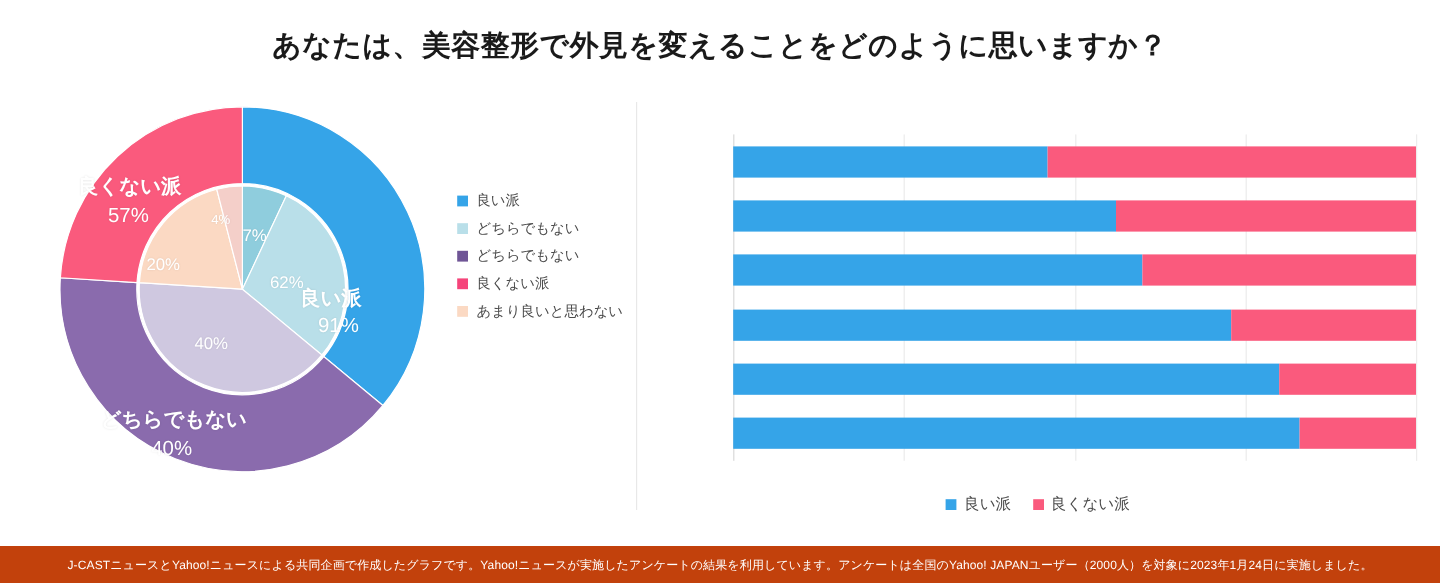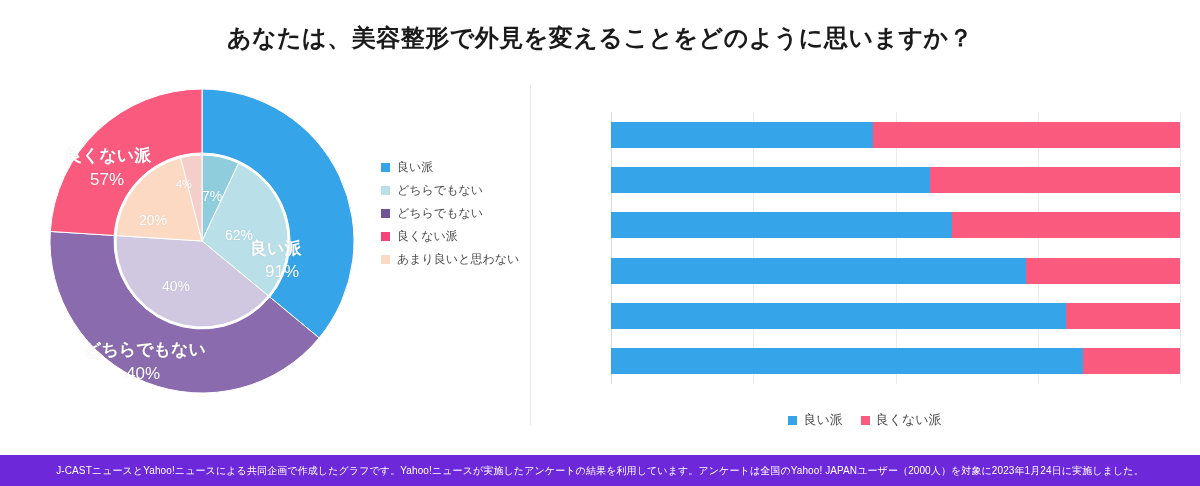--- a/index.html
+++ b/index.html
@@ -71,21 +71,21 @@
     position: absolute; left: 530px; top: 411px; width: 670px;
     display: flex; justify-content: center; align-items: center; gap: 18px;
   }
   .bar-legend .row { display: flex; align-items: center; }
   .bar-legend .sw { width: 9px; height: 9px; margin-right: 6px; }
   .bar-legend .lbl { font-size: 13px; color: #4a4a4a; white-space: nowrap; }
 
   
   .footer {
     position: absolute; left: 0; bottom: 0; width: 1200px; height: 31px;
-    background: #6d28d9; display: flex; align-items: center; justify-content: center;
+    background: #c2410c; display: flex; align-items: center; justify-content: center;
   }
   .footer .txt {
     font-size: 10px; color: #ffffff; white-space: nowrap; letter-spacing: 0.1px;
   }
 </style>
 </head>
 <body>
 
 <div id="root">
 
@@ -114,21 +114,21 @@
 
     <div class="pie-label name" style="left:51px;  top:266px;">どちらでもない</div>
     <div class="pie-label val" style="left:93px;  top:292px;">40%</div>
 
     <div class="pie-label name" style="left:32px;  top:72px;">良くない派</div>
     <div class="pie-label val" style="left:57px;  top:98px;">57%</div>
 
     <div class="pie-label inner-val" style="left:169px; top:116px;">7%</div>
     <div class="pie-label inner-val" style="left:192px; top:155px;">62%</div>
     <div class="pie-label inner-val" style="left:129px; top:206px;">40%</div>
-    <div class="pie-label inner-val" style="left:106px;  top:140px;">20%</div>
+    <div class="pie-label inner-val" style="left:89px;  top:140px;">20%</div>
     <div class="pie-label inner-small" style="left:143px; top:106px;">4%</div>
   </div>
 
   <div class="pie-legend" id="pie-legend">
       <div class="row">
         <span class="sw" style="background: rgb(53, 164, 232);"></span>
         <span class="lbl">良い派</span>
       </div>
       <div class="row">
         <span class="sw" style="background: rgb(185, 223, 233);"></span>

